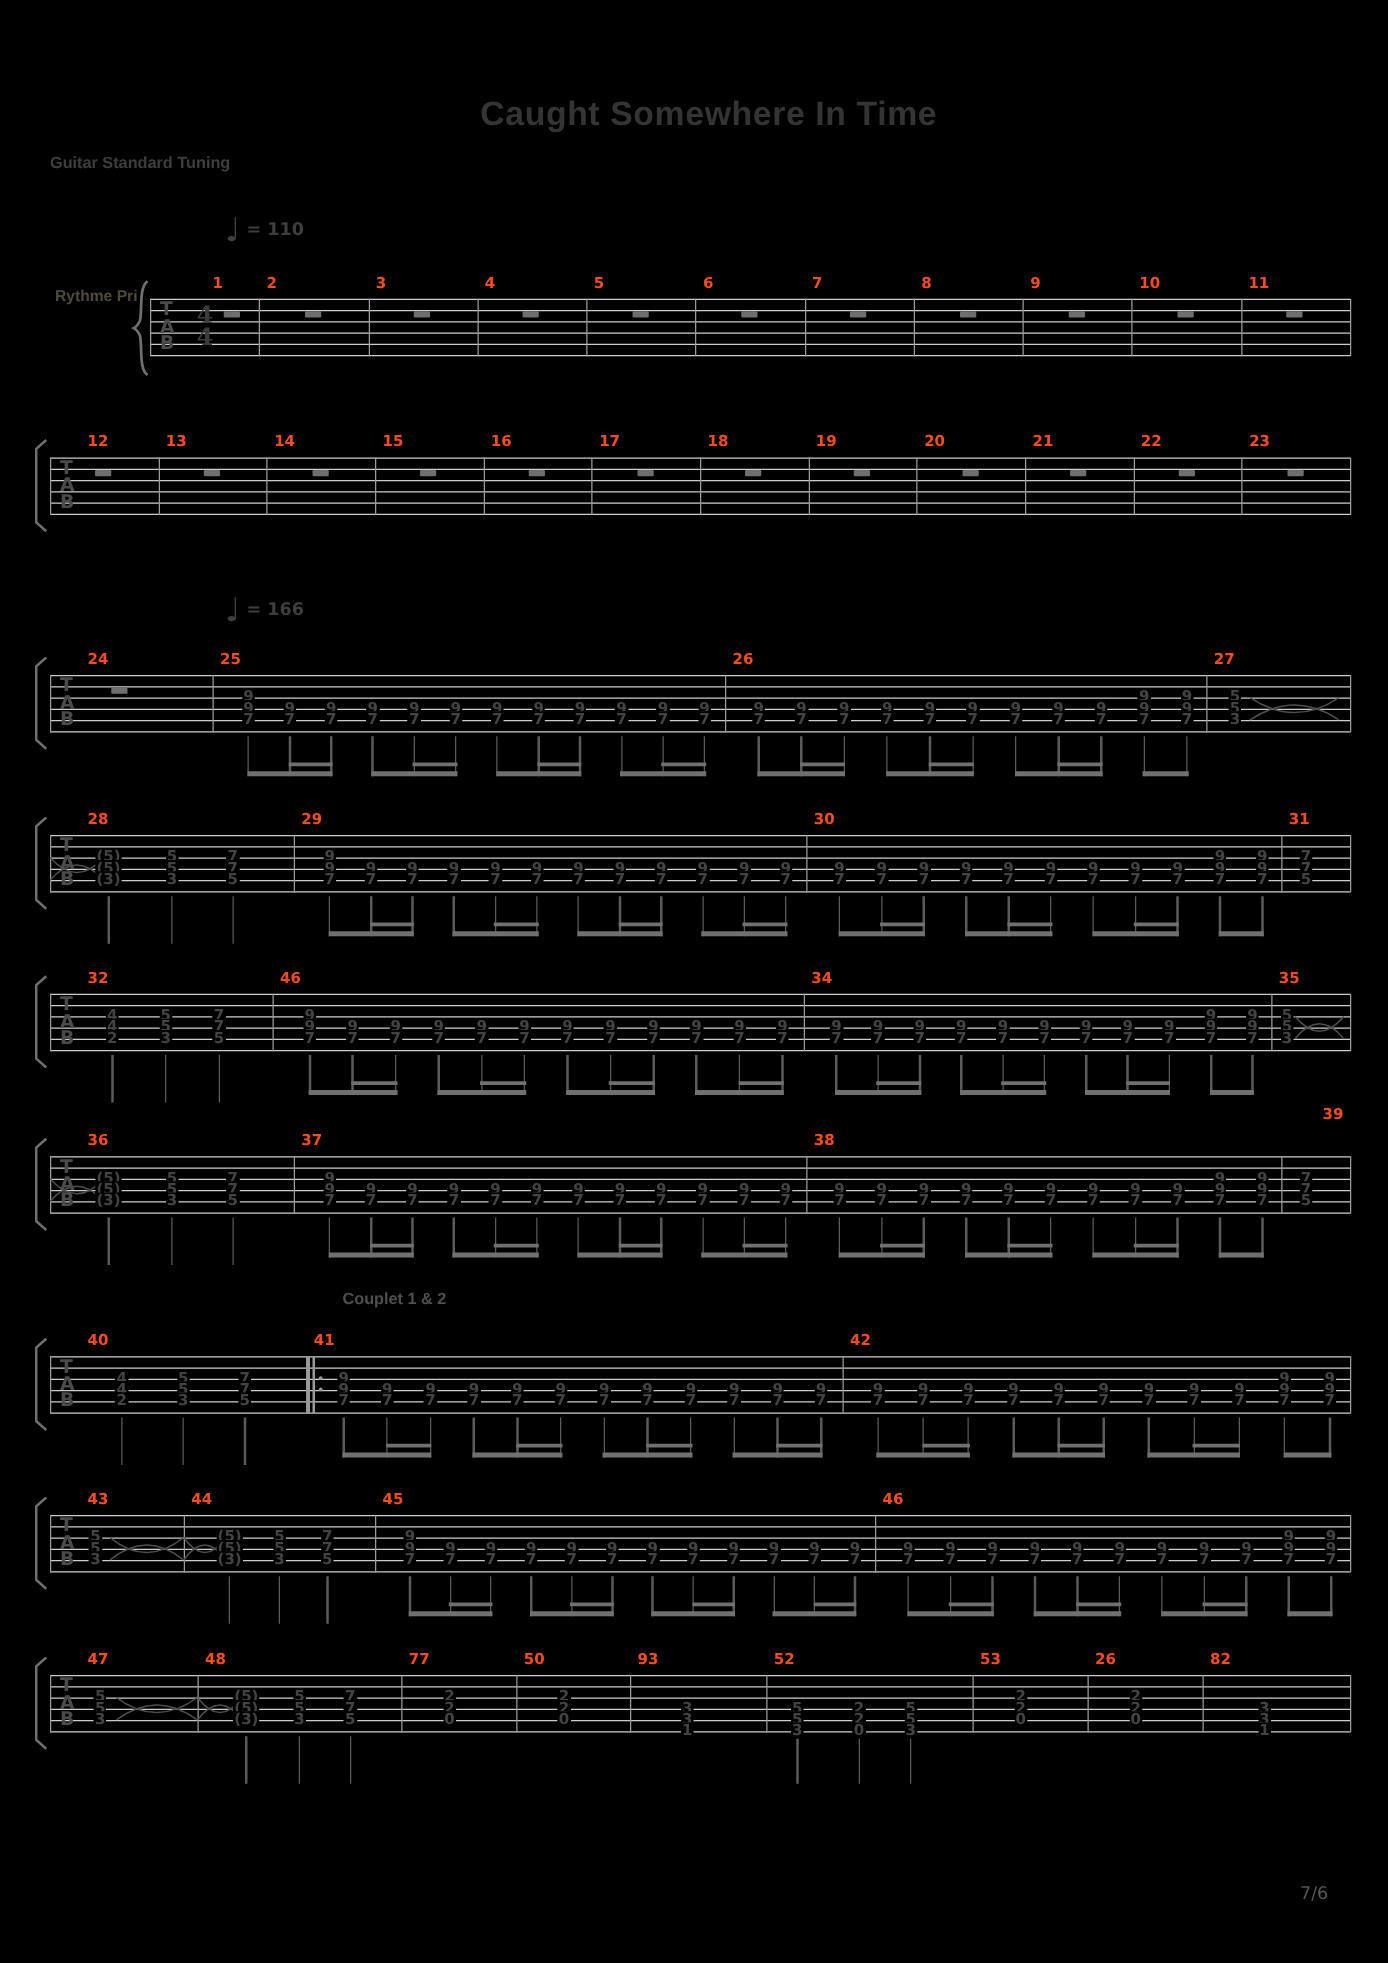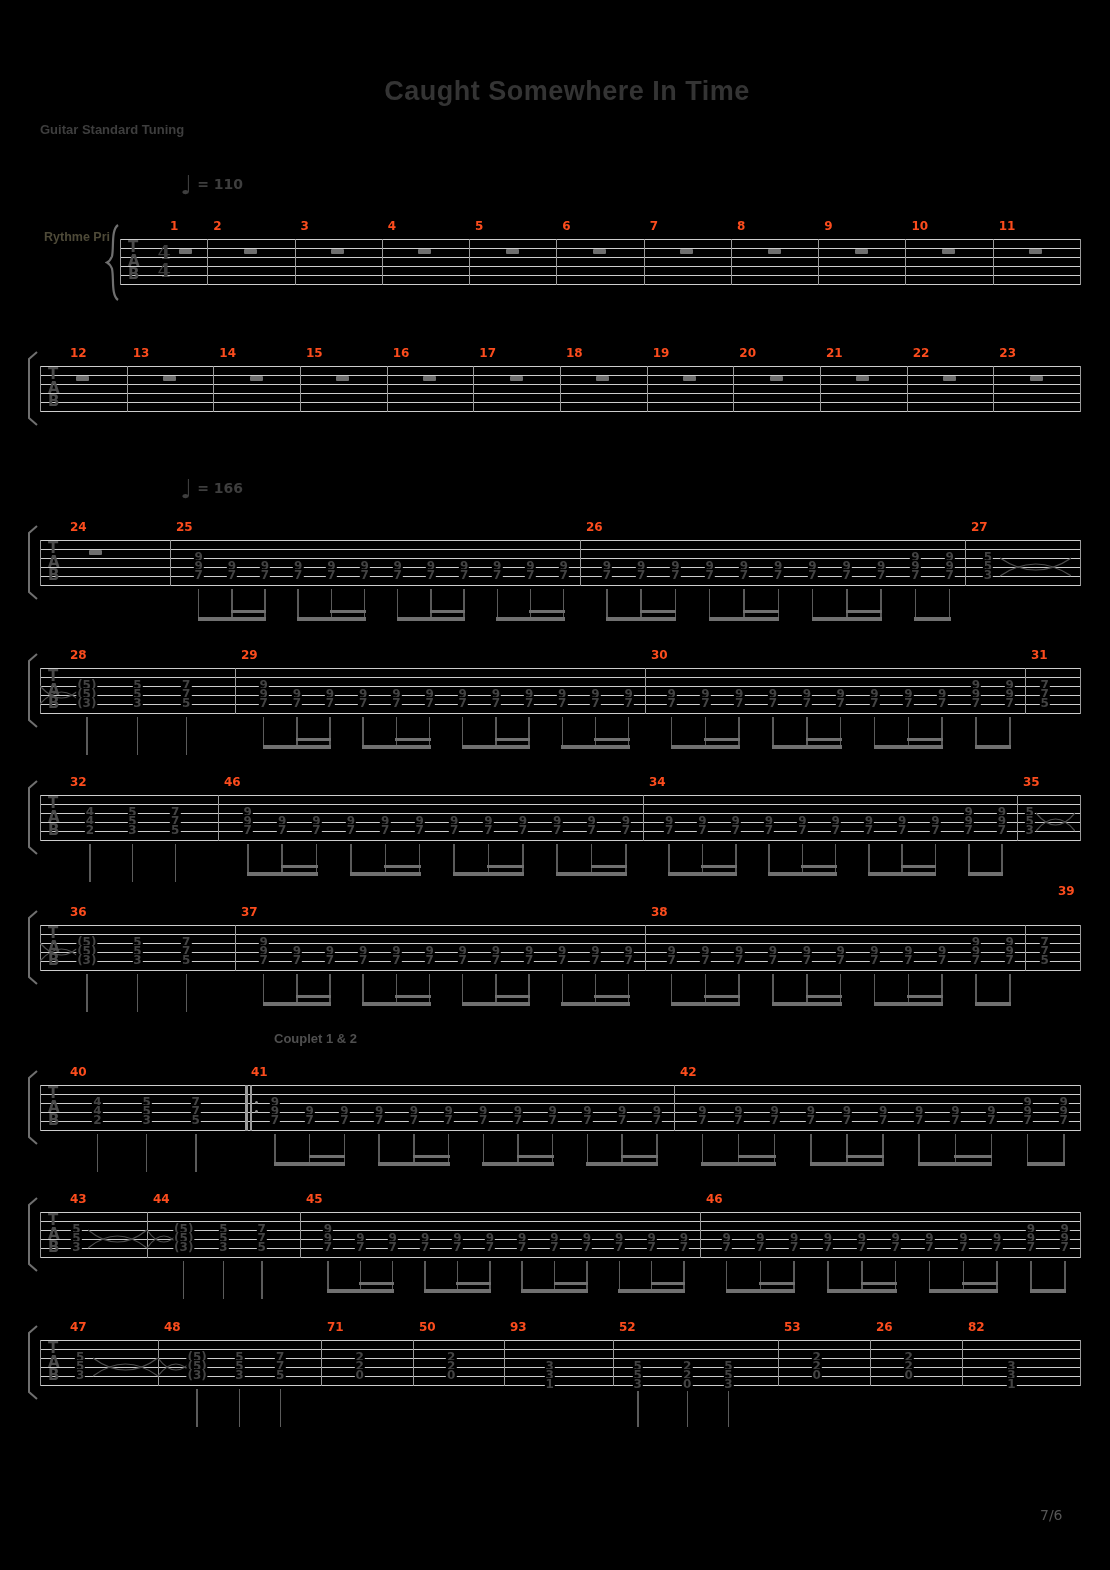--- a/index.html
+++ b/index.html
@@ -938,21 +938,21 @@
       <div class="fret" style="left: 197.12px; top: 1360px;">(5)</div>
       <div class="fret" style="left: 197.12px; top: 1369px;">(3)</div>
       <div class="stem" style="left: 238.75px; top: 1389px; width: 1.5px; height: 38px;"></div>
       <div class="fret" style="left: 239.5px; top: 1351px;">5</div>
       <div class="fret" style="left: 239.5px; top: 1360px;">5</div>
       <div class="fret" style="left: 239.5px; top: 1369px;">3</div>
       <div class="stem" style="left: 279.5px; top: 1389px; width: 1.5px; height: 38px;"></div>
       <div class="fret" style="left: 280.25px; top: 1351px;">7</div>
       <div class="fret" style="left: 280.25px; top: 1360px;">7</div>
       <div class="fret" style="left: 280.25px; top: 1369px;">5</div>
-      <div class="mnum" style="left: 327px; top: 1320px;">71</div>
+      <div class="mnum" style="left: 327px; top: 1320px;">77</div>
       <div class="fret" style="left: 359.64px; top: 1351px;">2</div>
       <div class="fret" style="left: 359.64px; top: 1360px;">2</div>
       <div class="fret" style="left: 359.64px; top: 1369px;">0</div>
       <div class="mnum" style="left: 419px; top: 1320px;">50</div>
       <div class="fret" style="left: 451.22px; top: 1351px;">2</div>
       <div class="fret" style="left: 451.22px; top: 1360px;">2</div>
       <div class="fret" style="left: 451.22px; top: 1369px;">0</div>
       <div class="mnum" style="left: 510px; top: 1320px;">93</div>
       <div class="fret" style="left: 549.78px; top: 1360px;">3</div>
       <div class="fret" style="left: 549.78px; top: 1369px;">3</div>

